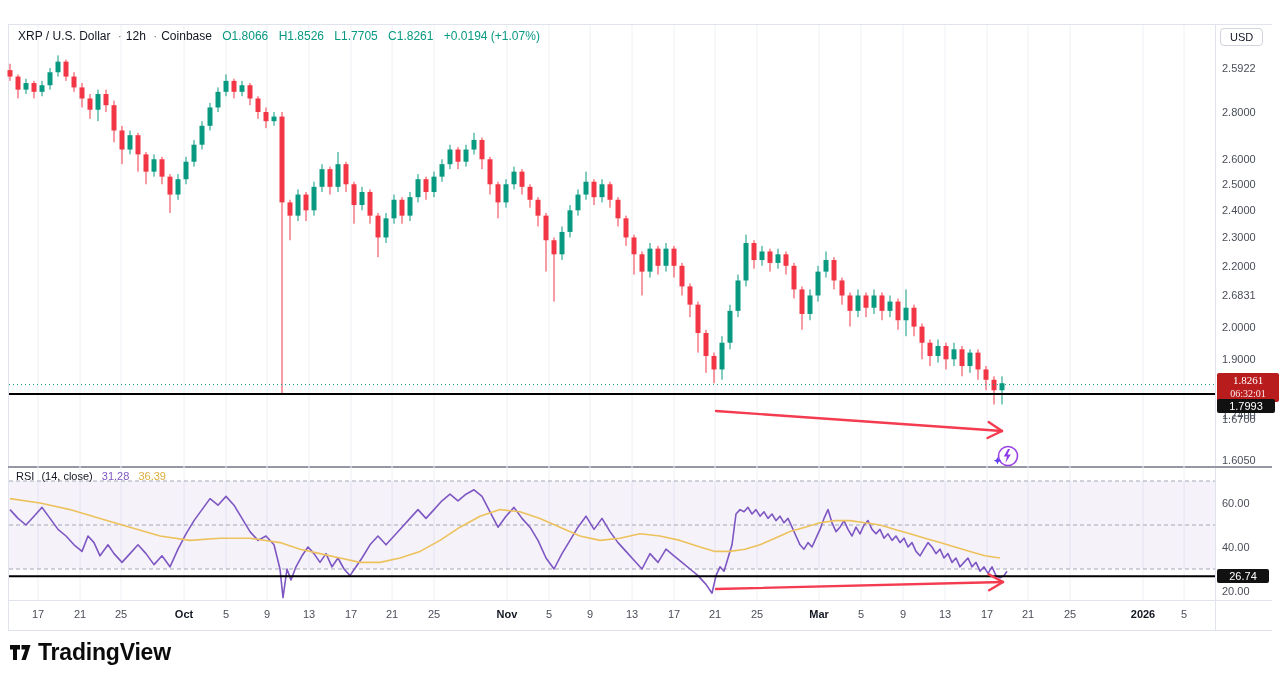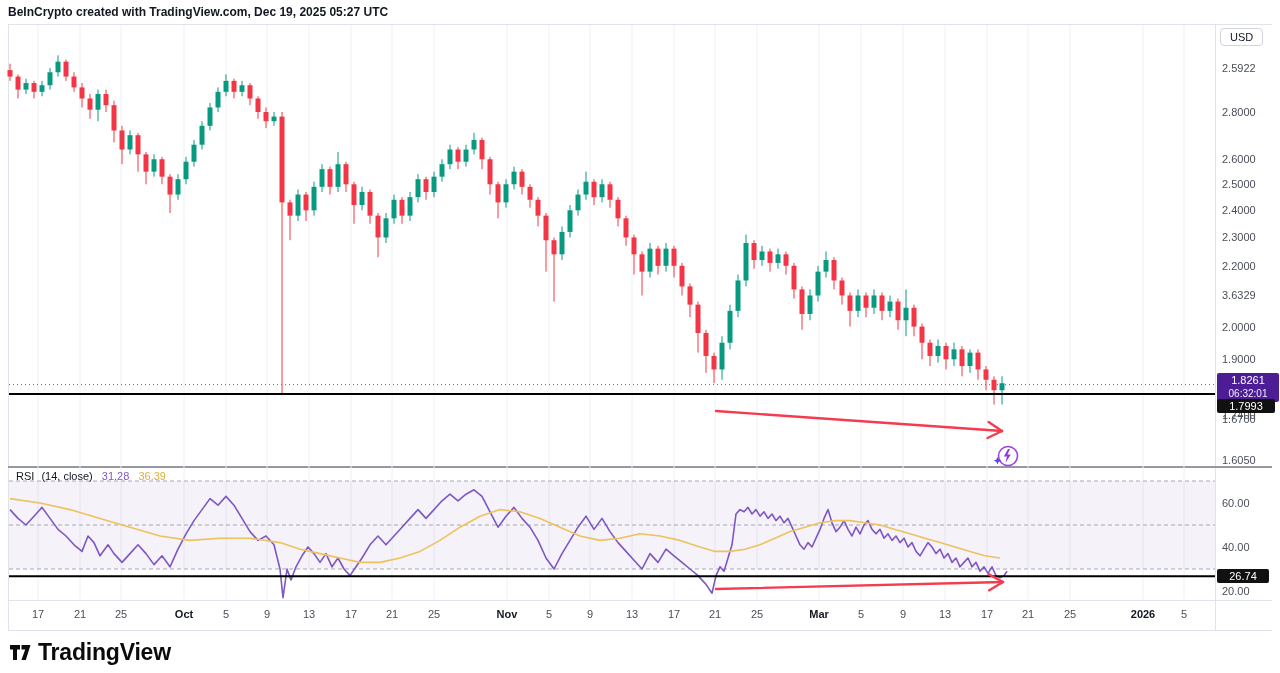--- a/index.html
+++ b/index.html
@@ -32,21 +32,20 @@
   #footer{left:10px;top:639px;display:flex;align-items:center;gap:7px;}
   #brand-text{font-size:23px;font-weight:800;letter-spacing:-0.2px;color:#0b0b0b;}
   #rsi-legend{left:16px;top:470px;font-size:11px;white-space:nowrap;color:#131722;}
   #rsi-legend .p{margin-left:6px;}
 </style>
 </head>
 <body>
 
 <div id="page">
 
-  <div class="abs" id="attribution">BeInCrypto created with TradingView.com, Dec 19, 2025 05:27 UTC</div>
 
   <div class="hline" style="left:8px;top:24px;width:1264px;height:1px;"></div>
   <div class="vline" style="left:8px;top:24px;width:1px;height:606px;"></div>
   <div class="vline" style="left:1215px;top:24px;width:1px;height:606px;"></div>
   <div class="hline" style="left:8px;top:466px;width:1264px;height:2px;background:#9598a1;"></div>
   <div class="hline" style="left:8px;top:600px;width:1264px;height:1px;"></div>
   <div class="hline" style="left:8px;top:630px;width:1264px;height:1px;"></div>
 
   <svg id="chart-svg" class="abs" width="1280" height="673" viewBox="0 0 1280 673">
     <g id="g-grid">
@@ -352,39 +351,49 @@
         <line x1="988.8090983913596" y1="574.3437403692216" x2="1003" y2="582" stroke="#f43b4f" stroke-width="2.4" stroke-linecap="round"></line>
         <line x1="989.1992262706349" y1="590.3389834195103" x2="1003" y2="582" stroke="#f43b4f" stroke-width="2.4" stroke-linecap="round"></line>
       </g>
     <g id="g-icon">
         <circle cx="1008" cy="456" r="9.5" fill="#fff" stroke="#9b45e0" stroke-width="1.6"></circle>
         <path d="M1008 449 l-4.2 7.6 h3.2 l-1.6 6.4 l5.4 -8.4 h-3.4 l2.6 -5.6 z" fill="#8b39e8"></path>
         <path d="M997.5 457 l1.1 2.6 2.6 1.1 -2.6 1.1 -1.1 2.6 -1.1 -2.6 -2.6 -1.1 2.6 -1.1 z" fill="#5b3df5"></path>
       </g>
   </svg>
 
+  <div class="abs" id="legend">
+    <span class="sym">XRP / U.S. Dollar</span>
+    <span class="sep">·</span><span class="sym">12h</span>
+    <span class="sep">·</span><span class="sym">Coinbase</span>
+    <span class="v">O1.8066</span>
+    <span class="v">H1.8526</span>
+    <span class="v">L1.7705</span>
+    <span class="v">C1.8261</span>
+    <span class="v">+0.0194 (+1.07%)</span>
+  </div>
 
   <div class="abs" id="rsi-legend">
     <span>RSI</span>
     <span style="margin-left:4px;">(14, close)</span>
     <span class="p" style="color:#7e57c2;">31.28</span>
     <span class="p" style="color:#dcae3c;">36.39</span>
   </div>
 
   <div class="abs" id="usd-chip">USD</div>
 
   <div id="price-axis">
       <div class="pricelab" style="top: 62px;">2.5922</div>
       <div class="pricelab" style="top: 106.001px;">2.8000</div>
       <div class="pricelab" style="top: 153.263px;">2.6000</div>
       <div class="pricelab" style="top: 178.277px;">2.5000</div>
       <div class="pricelab" style="top: 204.311px;">2.4000</div>
       <div class="pricelab" style="top: 231.454px; text-align: right;">2.3000</div>
       <div class="pricelab" style="top: 259.803px;">2.2000</div>
-      <div class="pricelab" style="top: 289.471px;">3.6329</div>
+      <div class="pricelab" style="top: 289.471px;">2.6831</div>
       <div class="pricelab" style="top: 320.587px;">2.0000</div>
       <div class="pricelab" style="top: 353.3px;">1.9000</div>
       <div class="pricelab" style="top: 409.403px;">1.7400</div>
       <div class="pricelab" style="top: 413px; text-align: center;">1.6700</div>
       <div class="pricelab" style="top: 454px;">1.6050</div>
     </div>
   <div id="rsi-axis">
       <div class="rsilab" style="top: 497px;">60.00</div>
       <div class="rsilab" style="top: 541px;">40.00</div>
       <div class="rsilab" style="top: 585px;">20.00</div>
@@ -411,21 +420,21 @@
       <div class="timelab" style="left: 861px;">5</div>
       <div class="timelab" style="left: 903px;">9</div>
       <div class="timelab" style="left: 945px;">13</div>
       <div class="timelab" style="left: 987px;">17</div>
       <div class="timelab" style="left: 1028px;">21</div>
       <div class="timelab" style="left: 1070px;">25</div>
       <div class="timelab bold" style="left: 1143px;">2026</div>
       <div class="timelab" style="left: 1184px;">5</div>
     </div>
 
-  <div class="badge" id="price-badge" style="top: 373px; background: #4c1d95;">
+  <div class="badge" id="price-badge" style="top: 373px; background: #b91c1c; font-family: Liberation Serif, serif;">
     <div>1.8261</div>
     <div class="cd">06:32:01</div>
   </div>
   <div class="badge" id="line-badge" style="top: 399px; background: rgb(17, 17, 17);">1.7993</div>
   <div class="badge" id="rsi-badge" style="top: 569px; background: rgb(17, 17, 17);">26.74</div>
 
   <div class="abs" id="footer">
     <svg width="21" height="16" viewBox="0 0 21 16">
       <path d="M0,0 H10 V4.4 H7 V15 H3 V4.4 H0 Z" fill="#0b0b0b"></path>
       <path d="M11.5,0 H20.5 L15.8,15 H11.4 L15.2,4.4 H11.5 Z" fill="#0b0b0b"></path>

